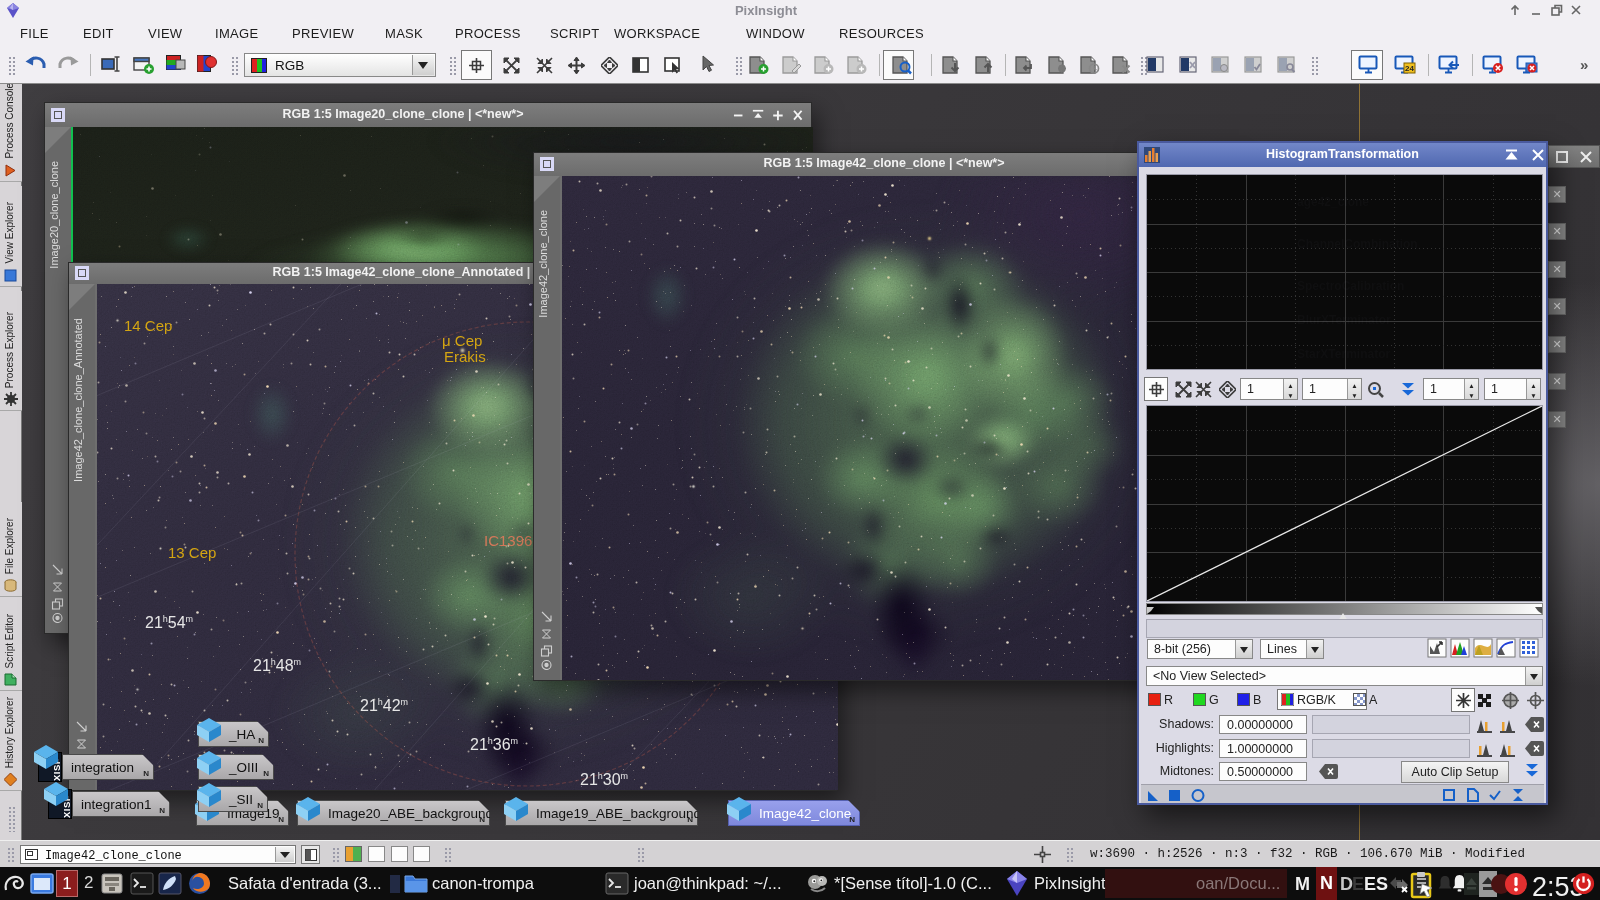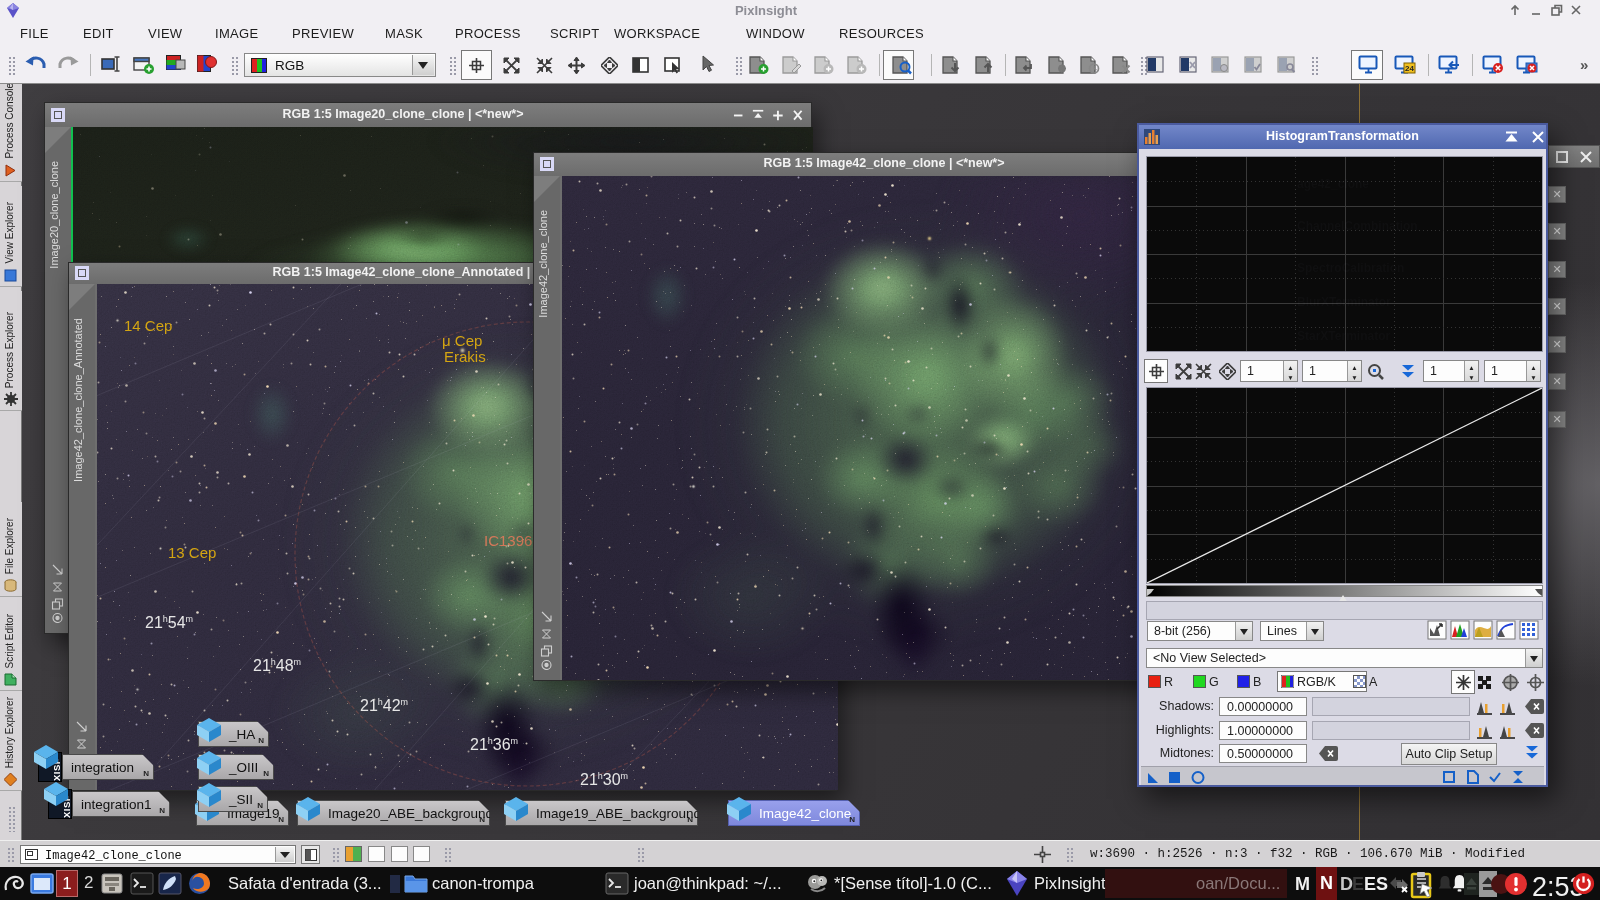--- a/index.html
+++ b/index.html
@@ -32,21 +32,21 @@
 .imgwin .ticon i { position:absolute; left:3px; top:3px; width:8px; height:8px; background:#d9d9f7; border:1.5px solid #555; display:block; }
 .wctl { position:absolute; top:4px; width:70px; height:16px; color:#fff; }
 .sidebar { position:absolute; left:0; top:24px; bottom:0; width:26px; background:#7d7d7d; }
 .sidebar .inner { position:absolute; inset:0; background:#686868; clip-path:polygon(0 26px, 26px 0, 100% 0, 100% 100%, 0 100%); }
 .sidebar .vlbl { position:absolute; left:3px; top:34px; font-size:11px; color:#dcdcdc; white-space:nowrap;
   writing-mode:vertical-rl; transform:rotate(180deg); }
 .sbicons { position:absolute; left:4px; bottom:6px; width:16px; color:#d0d0d0; font-size:11px; line-height:16px; text-align:center; }
 .icontent { position:absolute; overflow:hidden; background:#252031; }
 .starlayer { position:absolute; left:0; top:0; width:1px; height:1px; border-radius:50%; }
 
-#hdlg { position:absolute; z-index:10; left:1137px; top:39px; width:411px; height:664px; background:#dcdbe6; border:2px solid #4a5a9e; box-shadow:8px 12px 26px rgba(0,0,0,0.55); }
+#hdlg { position:absolute; z-index:10; left:1137px; top:57px; width:411px; height:664px; background:#dcdbe6; border:2px solid #4a5a9e; box-shadow:8px 12px 26px rgba(0,0,0,0.55); }
 #hdlg .htitle { position:absolute; left:0; top:0; right:0; height:24px; background:linear-gradient(#7287c9,#5068b0); }
 #hdlg .htext { position:absolute; left:0; right:0; top:4px; text-align:center; color:#fff; font-weight:bold; font-size:12.5px; }
 .plot { position:absolute; left:7px; width:397px; background:#0a0a0a; border:1px solid #9a9aa8; }
 .gline { position:absolute; background:#3a3a3a; }
 .gdot { position:absolute; background-image:linear-gradient(to bottom,#333 30%, rgba(0,0,0,0) 30%); background-size:1px 4px; width:1px; }
 .gdoth { position:absolute; background-image:linear-gradient(to right,#333 30%, rgba(0,0,0,0) 30%); background-size:4px 1px; height:1px; }
 .spin { position:absolute; height:22px; background:#fdfdfd; border:1px solid #888; font-size:12.5px; color:#222; padding:3px 0 0 6px; }
 .spin .ar { position:absolute; right:0; top:0; bottom:0; width:14px; background:linear-gradient(#f2f2f2,#d8d8d8); border-left:1px solid #999; font-size:6.5px; color:#222; text-align:center; line-height:10px; }
 .combo { position:absolute; height:20px; background:#fdfdfd; border:1px solid #888; font-size:12.5px; color:#222; padding:2px 0 0 6px; }
 .combo .ar { position:absolute; right:0; top:0; bottom:0; width:17px; background:linear-gradient(#f2f2f2,#cfcfcf); border-left:1px solid #999; }
@@ -698,21 +698,21 @@
 <svg class="abs" style="left:386px;top:598px" width="19" height="15" viewBox="0 0 19 15">
         <path d="M6 0 H17 A2 2 0 0 1 19 2 V13 A2 2 0 0 1 17 15 H6 L0 7.5 Z" fill="#555"></path>
         <path d="M9 4.5 L14 10.5 M14 4.5 L9 10.5" stroke="#fff" stroke-width="1.6"></path>
       </svg>
 <div class="hlabel" style="left:0px;top:621px">Midtones:</div>
 <div class="hinput" style="left:80px;top:619px;width:88px">0.50000000</div>
 <svg class="abs" style="left:180px;top:621px" width="19" height="15" viewBox="0 0 19 15">
         <path d="M6 0 H17 A2 2 0 0 1 19 2 V13 A2 2 0 0 1 17 15 H6 L0 7.5 Z" fill="#555"></path>
         <path d="M9 4.5 L14 10.5 M14 4.5 L9 10.5" stroke="#fff" stroke-width="1.6"></path>
       </svg>
-<div class="abs" style="left:262px;top:618px;width:96px;height:22px;background:linear-gradient(#f4f4f4,#d8d8d8);border:1px solid #888;text-align:center;font-size:12.5px;color:#222;padding-top:3px">Auto Clip Setup</div>
+<div class="abs" style="left:262px;top:618px;width:108px;height:22px;background:linear-gradient(#f4f4f4,#d8d8d8);border:1px solid #888;text-align:center;font-size:12.5px;color:#222;padding-top:3px">Auto Clip Setup</div>
 <svg class="abs" style="left:386px;top:621px" width="14" height="13" viewBox="0 0 14 13" fill="#1868d8">
         <path d="M1 0 H13 L7 5.5 Z"></path>
         <path d="M1 7 H13 L7 12.5 Z"></path>
       </svg>
 <div class="abs" style="left:2px;top:641px;width:403px;height:19px;background:#c6c6cd;border-top:1px solid #a0a0aa">
         <svg class="abs" style="left:6px;top:3px" width="110" height="14" viewBox="0 0 110 14" fill="#1560c8">
           <path d="M1 13 L1 3 L11 13 Z"></path>
           <rect x="22" y="2" width="11" height="11"></rect>
           <circle cx="51" cy="7.5" r="5.5" fill="none" stroke="#1560c8" stroke-width="2"></circle>
         </svg>

